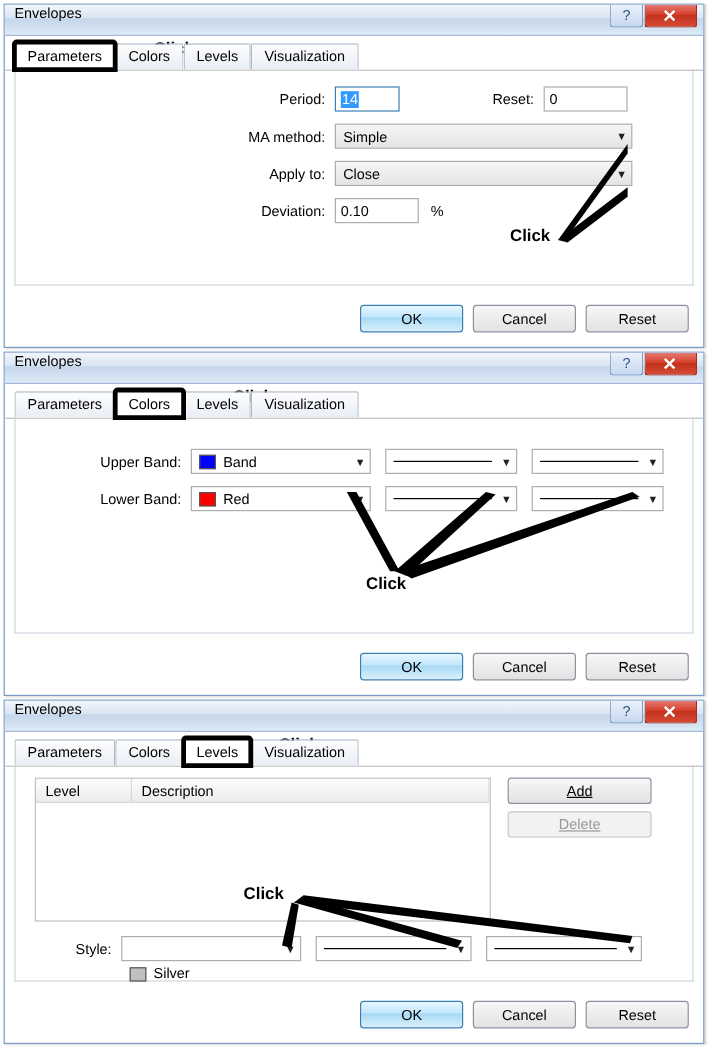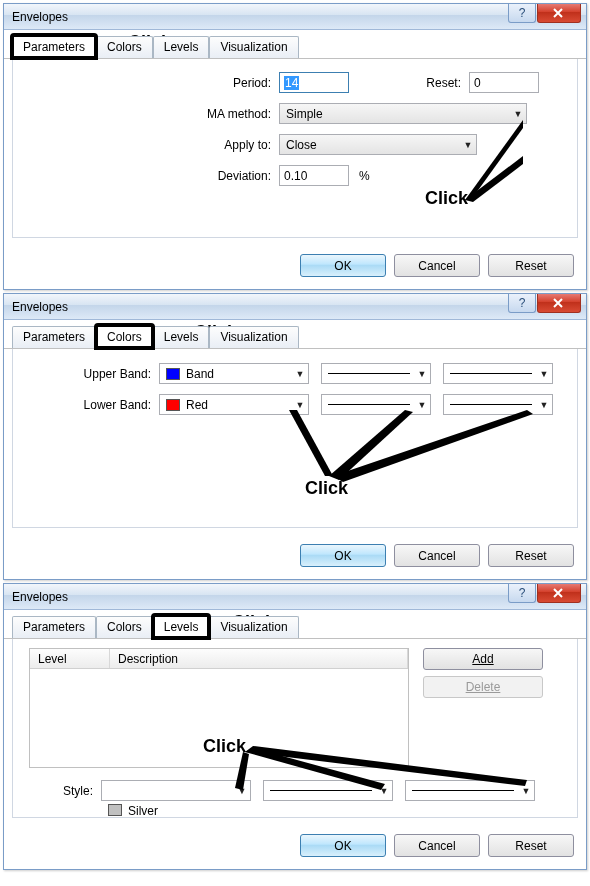--- a/index.html
+++ b/index.html
@@ -2,21 +2,21 @@
 <html><head>
 <meta charset="utf-8">
 <style>
   * { box-sizing: border-box; margin: 0; padding: 0; font-family: "Segoe UI", Tahoma, sans-serif; font-size: 12px; }
   body { background: #fff; width: 590px; }
   .dialog { border: 1px solid #7a9cc7; margin: 3px; background: #fff; box-shadow: 1px 1px 2px rgba(0,0,0,0.2); }
   .titlebar {
     height: 26px;
     background: linear-gradient(to bottom, #f2f6fb 0%, #d7e4f2 45%, #c4d6ea 46%, #dde9f7 100%);
     border-bottom: 1px solid #a0b8d8;
-    display: flex; align-items: center; justify-content: space-between;
+    display: flex; justify-content: space-between;
     padding-left: 8px;
     gap: 36px;
   }
   .titlebar .title { color: #000; font-size: 12px; }
   .titlebar .controls { display: flex; height: 100%; align-items: flex-start; }
   .titlebar .help-btn, .titlebar .close-btn {
     height: 19px; width: 28px; display: flex; align-items: center; justify-content: center;
     border: 1px solid #7a9cc7; border-top: none; margin-right: 1px; cursor: pointer;
     font-size: 12px;
   }
@@ -48,21 +48,21 @@
     border-bottom: 1px solid #fff;
     z-index: 3;
     padding-top: 4px;
     margin-top: -1px;
   }
   .tab.boxed {
     outline: 4px solid #000;
     outline-offset: -2px;
   }
   .click-label {
-    position: absolute; font-size: 18px; font-weight: bold; color: #000;
+    position: absolute; font-size: 14px; font-weight: bold; color: #000;
     pointer-events: none;
   }
   .content { padding: 14px 16px 6px 16px; position: relative; background: #fff; border: 1px solid #d0d7e2; margin: 0 8px 8px 8px; border-top: none;}
   .content.pad { min-height: 180px; }
   .row { display: flex; align-items: center; margin-bottom: 10px; }
   .lblcol { width: 250px; text-align: right; padding-right: 8px; }
   .lblcol2 { width: 130px; text-align: right; padding-right: 8px; }
   input.txt {
     border: 1px solid #abadb3; height: 21px; padding: 1px 4px; background: #fff;
   }
@@ -138,37 +138,37 @@
   <div class="click-label" style="top:28px; left:124px;">Click</div>
   <div class="tabrow">
     <div class="tab active boxed">Parameters</div>
     <div class="tab">Colors</div>
     <div class="tab">Levels</div>
     <div class="tab">Visualization</div>
   </div>
   <div class="content pad" style="position:relative;">
     <div class="row">
       <div class="lblcol">Period:</div>
-      <div class="faux-input focus" style="width:70px;">
+      <div class="faux-input focus" style="width:54px;">
         <span class="sel-inner">14</span>
       </div>
       <div style="width:60px;"></div>
       <div style="width:60px; text-align:right; padding-right:8px;">Reset:</div>
       <input class="txt" style="width: 70px;" value="0">
     </div>
     <div class="row">
       <div class="lblcol">MA method:</div>
       <div class="combo" style="width:248px;">
         <span>Simple</span>
         <span class="arrow">▼</span>
       </div>
     </div>
     <div class="row">
       <div class="lblcol">Apply to:</div>
-      <div class="combo" style="width:198px;">
+      <div class="combo" style="width:248px;">
         <span>Close</span>
         <span class="arrow">▼</span>
       </div>
     </div>
     <div class="row">
       <div class="lblcol">Deviation:</div>
       <input class="txt" style="width: 70px;" value="0.10">
       <span style="margin-left:10px;">%</span>
     </div>
     <div class="click-label" style="top:130px; left:412px;">Click</div>
@@ -197,21 +197,21 @@
     </div>
   </div>
   <div class="click-label" style="top:28px; left:190px;">Click</div>
   <div class="tabrow">
     <div class="tab">Parameters</div>
     <div class="tab active boxed">Colors</div>
     <div class="tab">Levels</div>
     <div class="tab">Visualization</div>
   </div>
   <div class="content pad" style="position:relative;">
-    <div class="row" style="margin-top:1px;">
+    <div class="row" style="margin-top:12px;">
       <div class="lblcol2">Upper Band:</div>
       <div class="combo" style="width:150px; background:#fff;">
         <span style="display:flex;align-items:center;">
             <span class="swatch" style="background:#0000ff;"></span>
             <span>Band</span>
           </span>
         <span class="arrow">▼</span>
       </div>
       <div style="width:12px;"></div>
       <div class="linecombo" style="width:110px;">
@@ -287,21 +287,21 @@
         </div>
       </div>
       <div class="sidebtns">
         <div class="sidebtn">Add</div>
         <div class="sidebtn disabled">Delete</div>
       </div>
     </div>
     <div class="row" style="margin-top:12px;">
       <div style="width:72px; text-align:right; padding-right:8px;">Style:</div>
       <div class="combo" style="width:150px; background:#fff;">
-        <span style="display:flex;align-items:flex-start;margin-top:40px;">
+        <span style="display:flex;align-items:flex-end;margin-top:40px;">
             <span class="swatch" style="background:#c0c0c0;"></span>
             <span>Silver</span>
           </span>
         <span class="arrow">▼</span>
       </div>
       <div style="width:12px;"></div>
       <div class="linecombo" style="width:130px;">
         <div class="line"></div>
           <span class="arrow">▼</span>
       </div>

